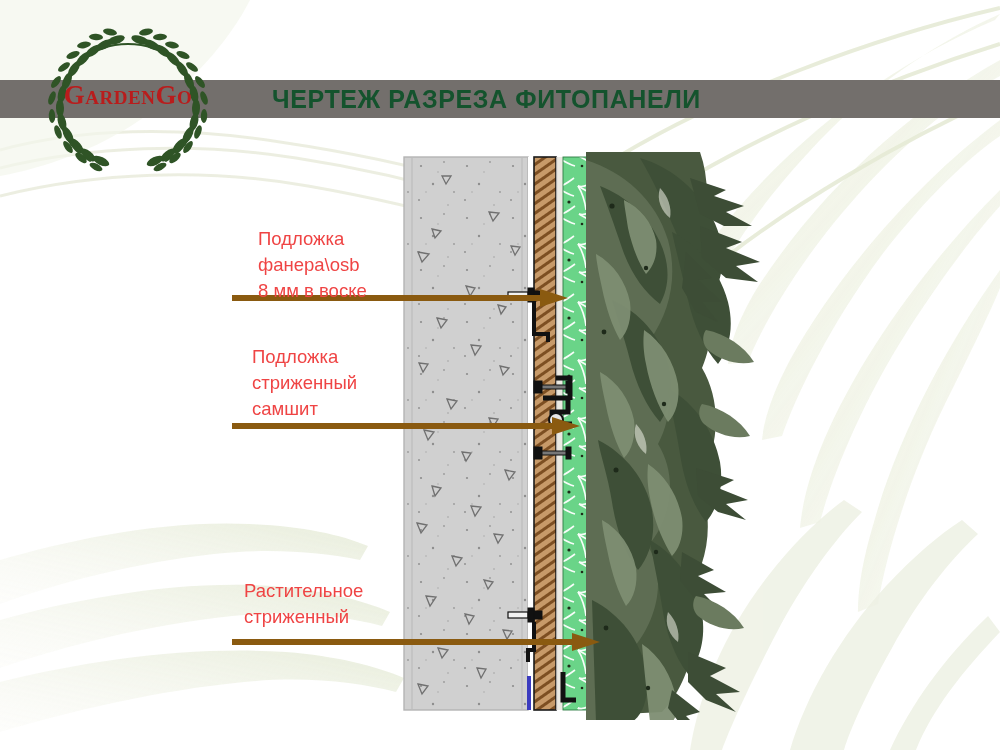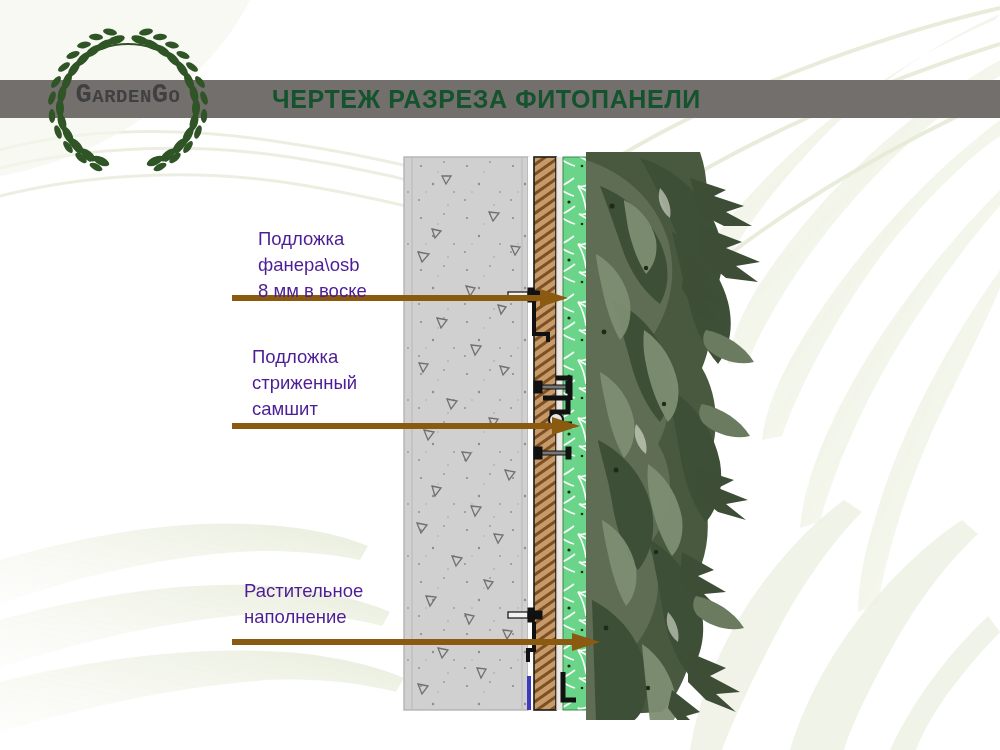--- a/index.html
+++ b/index.html
@@ -56,36 +56,36 @@
     left: 38px; top: 28px;
     width: 180px; height: 145px;
     z-index: 7;
   }
   #logo-wreath { position: absolute; inset: 0; }
   #logo-word {
     position: absolute;
     left: 0; top: 52px;
     width: 180px;
     text-align: center;
-    font-family: Liberation Mono, monospace;
+    font-family: Liberation Serif, serif;
     font-size: 27px;
     font-variant: small-caps;
     font-weight: bold;
     letter-spacing: 0.5px;
-    color: #404040;
+    color: #b91c1c;
     z-index: 8;
   }
 
   
   .callout-label {
     position: absolute;
     z-index: 9;
     font-size: 18.5px;
     line-height: 26px;
-    color: #4c1d95;
+    color: #ef4444;
     white-space: pre;
     font-family: "Liberation Sans", sans-serif;
   }
   #label-1 { left: 258px; top: 226px; }
   #label-2 { left: 252px; top: 344px; }
   #label-3 { left: 244px; top: 578px; }
 
   
   .arrow { position: absolute; z-index: 9; }
 
@@ -362,21 +362,21 @@
 
   <div class="callout-label" id="label-1">Подложка
 фанера\osb
 8 мм в воске</div>
 
   <div class="callout-label" id="label-2">Подложка
 стриженный
 самшит</div>
 
   <div class="callout-label" id="label-3">Растительное
-наполнение</div>
+стриженный</div>
 
   <div id="title-bar"></div>
   <div id="title-text">ЧЕРТЕЖ РАЗРЕЗА ФИТОПАНЕЛИ</div>
 
   <div id="logo">
     <svg id="logo-wreath" viewBox="0 0 180 145">
       <g stroke="#2f5426" stroke-width="1.8" fill="none" stroke-linecap="round">
 
         <path d="M90 16 C54 16 26 40 22 74 C19 100 32 122 52 133"></path>
         <path d="M90 16 C126 16 154 40 158 74 C161 100 148 122 128 133"></path>

